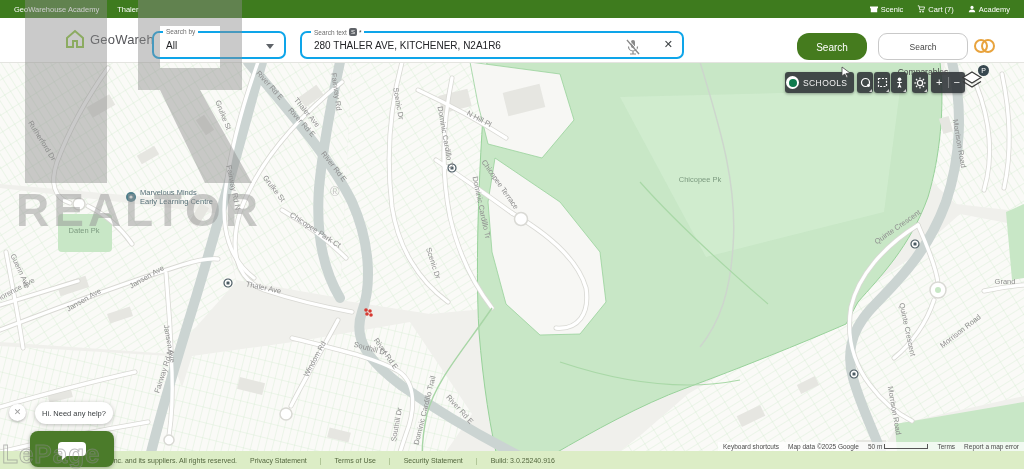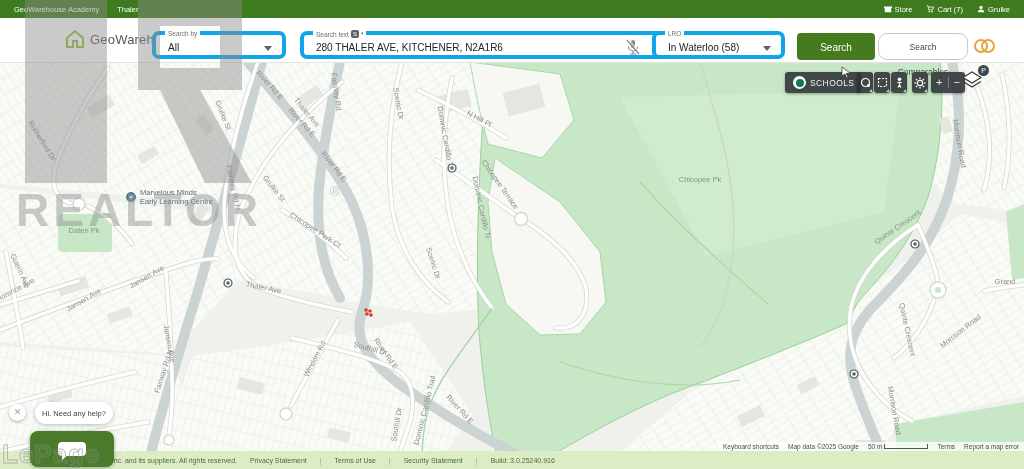--- a/index.html
+++ b/index.html
@@ -12,51 +12,51 @@
   .topbar .lft{display:flex;gap:18px;}
   .topbar .rgt{display:flex;gap:14px;align-items:center;}
   .tblink{display:flex;align-items:center;gap:3px;cursor:pointer;}
   .tbico{display:inline-block;width:8px;height:8px;}
   
   .header{position:absolute;left:0;top:18px;width:1024px;height:44px;background:#fff;
           z-index:10;border-bottom:1px solid #e4e4e0;}
   .logo{position:absolute;left:64px;top:10px;display:flex;align-items:center;gap:4px;}
   .logo-text{font-size:13px;color:#55565a;letter-spacing:.2px;}
   .logo-reg{font-size:6px;color:#55565a;vertical-align:top;}
-  .fld{position:absolute;top:13px;height:28px;border:4px solid #0ea5e9;border-radius:7px;
+  .fld{position:absolute;top:13px;height:28px;border:2px solid #0ea5e9;border-radius:7px;
        background:#fff;box-sizing:border-box;}
   .fld-label{position:absolute;top:-5px;left:9px;background:#fff;padding:0 3px;
              font-size:6.5px;color:#6d6d6d;display:flex;align-items:center;gap:2px;}
   .fld-value{font-size:10px;color:#222326;line-height:26px;padding-left:12px;
              white-space:nowrap;overflow:hidden;}
   .caret{position:absolute;right:10px;top:11px;width:0;height:0;
          border-left:4px solid transparent;border-right:4px solid transparent;
          border-top:5px solid #5f6368;}
   .sbadge{display:inline-block;width:8px;height:8px;background:#5f6368;color:#fff;
           border-radius:2px;font-size:6px;line-height:8px;text-align:center;}
   .req{color:#444;}
   .clear-x{position:absolute;right:9px;top:5px;font-size:11px;color:#3c4043;cursor:pointer;}
-  .btn-search{position:absolute;left:797px;top:33px;width:78px;height:27px;background:#457b1e;
-              color:#fff;font-size:10px;border:none;border-radius:4px;text-align:center;
+  .btn-search{position:absolute;left:797px;top:33px;width:70px;height:27px;background:#457b1e;
+              color:#fff;font-size:10px;border:none;border-radius:12px;text-align:center;
               line-height:27px;cursor:pointer;}
   .btn-comp{position:absolute;left:878px;top:33px;width:90px;height:27px;background:#fff;
             color:#454545;font-size:8.5px;border:1px solid #c9c9c9;border-radius:4px;
             text-align:center;line-height:25px;box-sizing:border-box;cursor:pointer;}
   
   .map{position:absolute;left:0;top:62px;width:1024px;height:407px;z-index:1;}
   .sl{font-size:7.5px;fill:#8f8f8f;text-anchor:middle;}
   .plabel{font-size:7.5px;fill:#7d9b80;text-anchor:middle;}
   .poi-t{font-size:7.5px;fill:#546e76;}
   .blk{fill:#fafaf7;}
   .bld{fill:#e6e6e1;}
   
   .mc{position:absolute;background:rgba(44,49,54,.88);border-radius:3px;color:#f2f2f2;
       box-shadow:0 1px 3px rgba(0,0,0,.35);z-index:6;cursor:pointer;}
   .mc-schools{left:785px;top:72px;height:21px;display:flex;align-items:center;gap:4px;
-              padding:0 7px 0 8px;font-size:8.5px;letter-spacing:.4px;}
+              padding:0 7px 0 1px;font-size:8.5px;letter-spacing:.4px;}
   .sch-ico{width:13px;height:13px;border-radius:50%;background:#fff;display:flex;
            align-items:center;justify-content:center;}
   .sch-ico i{width:8px;height:8px;border-radius:50%;background:#0f7a4d;display:block;}
   .mc-btn{width:16px;height:21px;display:flex;align-items:center;justify-content:center;}
   .mc-btn::after{content:"";position:absolute;right:1px;bottom:1px;width:0;height:0;
                  border-left:3px solid transparent;border-bottom:3px solid #cfcfcf;}
   .mc-zoom{left:931px;top:72px;width:34px;height:21px;display:flex;align-items:center;}
   .mc-zoom span{flex:1;text-align:center;font-size:11px;line-height:21px;}
   .mc-zoom .zdiv{flex:none;width:1px;height:11px;background:rgba(255,255,255,.3);}
   .layers{position:absolute;left:961px;top:69px;z-index:6;cursor:pointer;}
@@ -98,36 +98,36 @@
 <div class="topbar">
   <div class="lft">
     <span class="tblink">GeoWarehouse Academy</span>
     <span class="tblink">Thaler</span>
   </div>
   <div class="rgt">
     <span class="tblink">
       <svg class="tbico" viewBox="0 0 10 10">
           <path d="M1 4h8v5H1z M0 2h10v2H0z" fill="#fff"></path>
         </svg>
-      <span>Store</span>
+      <span>Scenic</span>
     </span>
     <span class="tblink">
       <svg class="tbico" viewBox="0 0 10 10">
           <path d="M1 1h1.5l1 5h5l1-3.5H3" fill="none" stroke="#fff" stroke-width="1"></path>
           <circle cx="4" cy="8.3" r="1" fill="#fff"></circle>
           <circle cx="7.5" cy="8.3" r="1" fill="#fff"></circle>
         </svg>
       <span>Cart (7)</span>
     </span>
     <span class="tblink">
       <svg class="tbico" viewBox="0 0 10 10">
           <circle cx="5" cy="3" r="2" fill="#fff"></circle>
           <path d="M1 9c0-2.2 1.8-3.5 4-3.5S9 6.8 9 9z" fill="#fff"></path>
         </svg>
-      <span>Grulke</span>
+      <span>Academy</span>
     </span>
   </div>
 </div>
 
 <div class="header">
   <div class="logo">
     <svg width="22" height="22" viewBox="0 0 22 22">
       <path d="M3 10 L11 3 L19 10 V19 H13 V13 H9 V19 H3 Z" fill="none" stroke="#8dc63f" stroke-width="2"></path>
     </svg>
     <span><span class="logo-text">GeoWarehouse</span><span class="logo-reg">®</span></span>
@@ -151,27 +151,20 @@
     <span class="clear-x">✕</span>
   </div>
 
   <svg style="position:absolute;left:625px;top:20px;" width="16" height="18" viewBox="0 0 16 18">
     <rect x="6" y="2" width="4" height="8" rx="2" fill="#8a8a8a"></rect>
     <path d="M3.5 8.5a4.5 4.5 0 0 0 9 0 M8 13v3 M5 16h6" fill="none" stroke="#8a8a8a" stroke-width="1.2"></path>
     <line x1="2" y1="2" x2="14" y2="16" stroke="#8a8a8a" stroke-width="1.4"></line>
     <line x1="3" y1="1" x2="15" y2="15" stroke="#fff" stroke-width="1"></line>
   </svg>
 
-  <div class="fld" style="left:652px;width:133px;">
-    <span class="fld-label">
-        <span>LRO</span>
-      </span>
-    <div class="fld-value">In Waterloo (58)</div>
-    <span class="caret"></span>
-  </div>
 </div>
 <button class="btn-search" style="z-index:11;">Search</button>
 <button class="btn-comp" style="z-index:11;border-radius:9px;">Search Comparables</button>
 <svg style="position:absolute;left:972px;top:37px;z-index:11;" width="24" height="18" viewBox="0 0 24 18">
   <circle cx="9" cy="9" r="6" fill="none" stroke="#e8a33d" stroke-width="2"></circle>
   <circle cx="16" cy="9" r="6" fill="none" stroke="#e8a33d" stroke-width="2"></circle>
 </svg>
 
 <div class="map">
 <svg width="1024" height="407" viewBox="0 0 1024 407">

